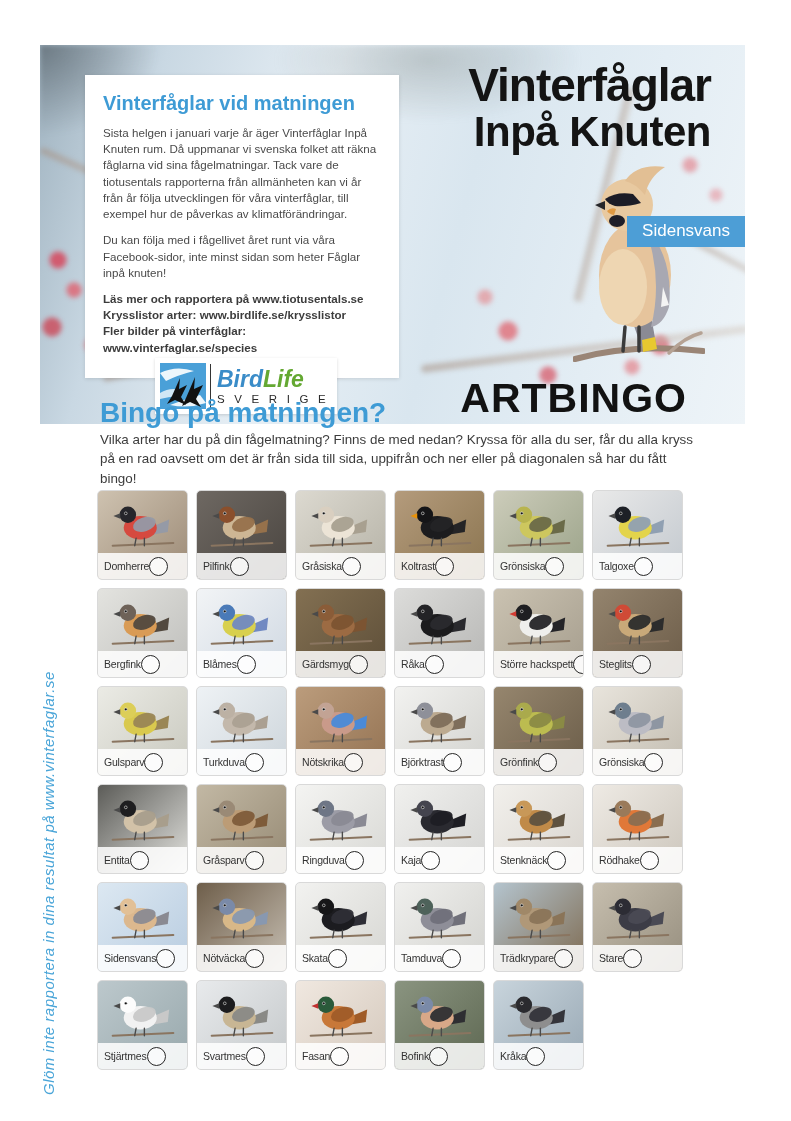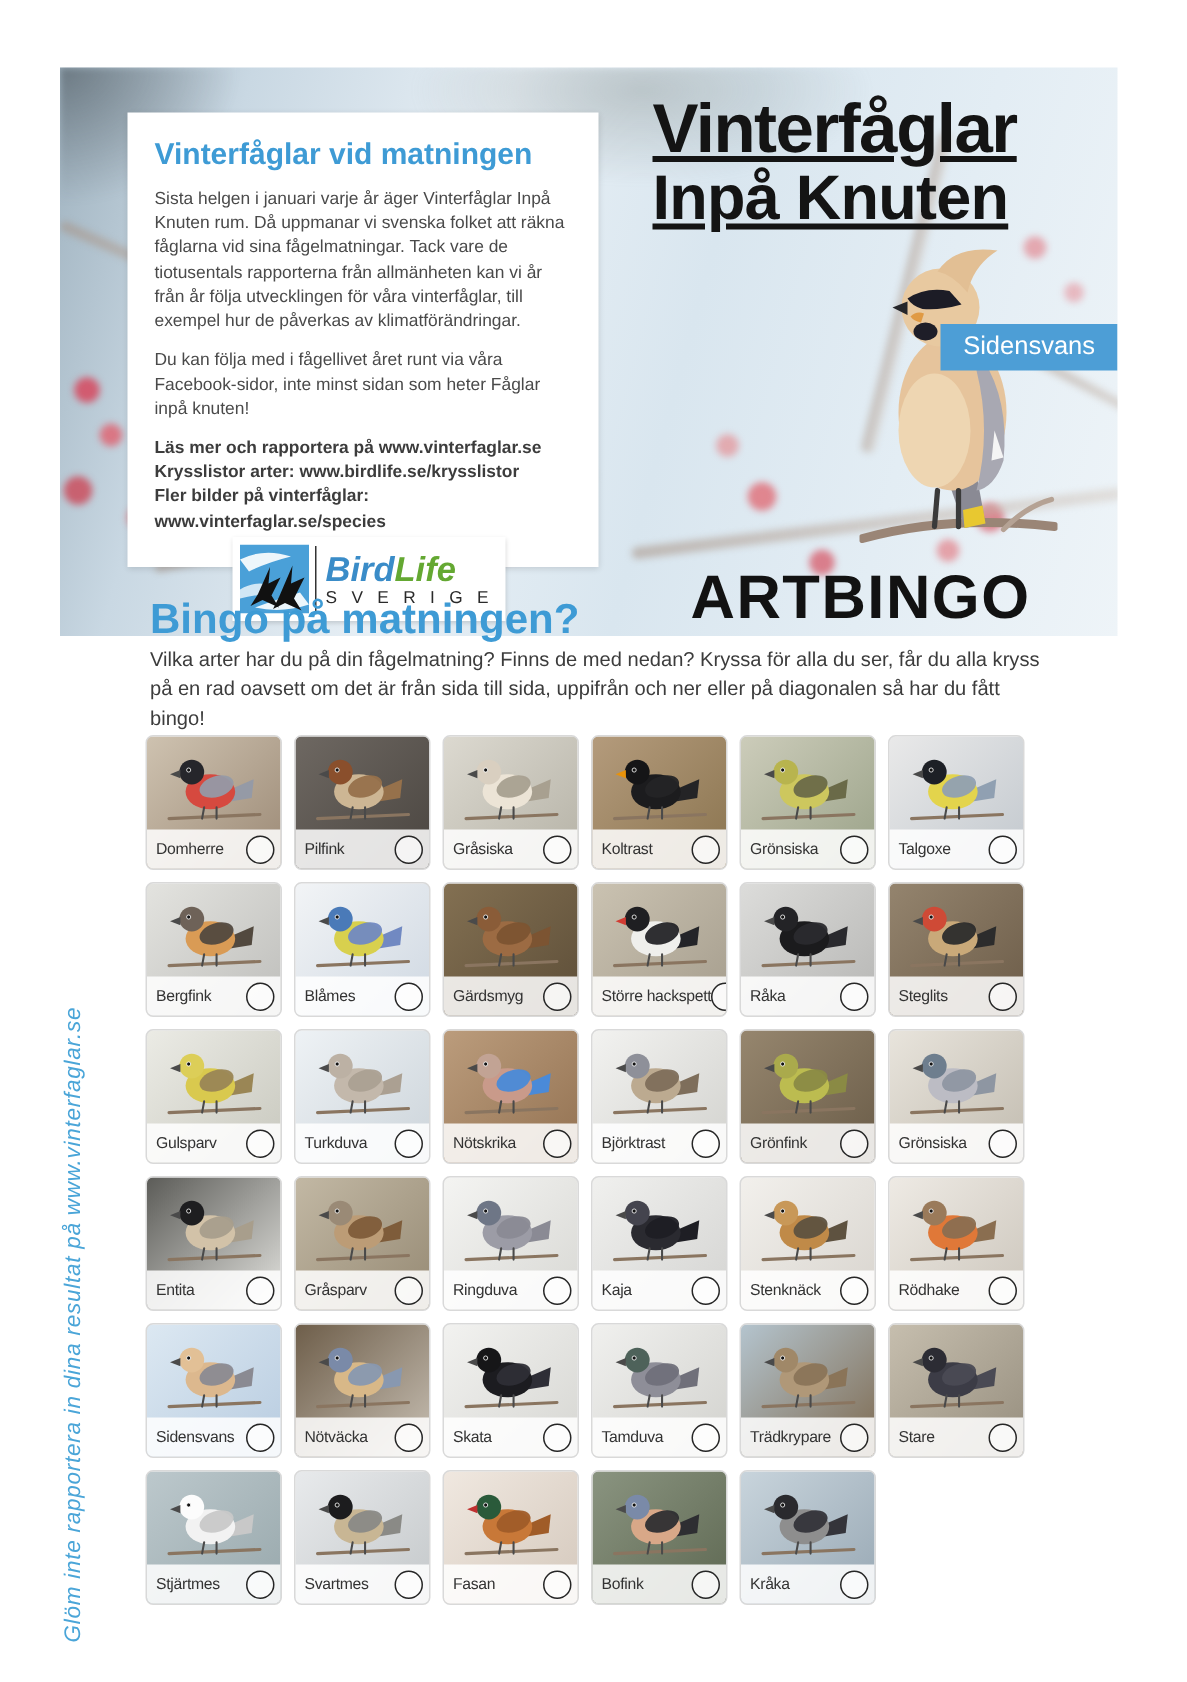--- a/index.html
+++ b/index.html
@@ -33,21 +33,21 @@
   .branch.b4{left:60px;top:300px;width:300px;height:6px;transform:rotate(-12deg);}
   .branch.b5{left:620px;top:210px;width:130px;height:6px;transform:rotate(28deg);}
 
   
   #info-box{position:absolute;left:45px;top:30px;width:278px;background:#ffffff;padding:17px 18px 22px 18px;box-shadow:0 1px 4px rgba(0,0,0,.12);}
   #info-box h1{margin:0 0 10px 0;font-size:20px;font-weight:700;color:#3e9bd5;}
   #info-box p{margin:0 0 10px 0;font-size:11.6px;line-height:1.4;color:#4a4a4a;}
   #info-box .links{font-size:11.6px;line-height:1.4;color:#3c3c3c;font-weight:700;}
 
   
-  #main-title-block{position:absolute;right:10px;top:16px;width:300px;text-align:left;color:#141414;text-decoration:underline;}
+  #main-title-block{position:absolute;right:34px;top:16px;width:300px;text-align:right;color:#141414;}
   #title-line-1{font-size:46px;font-weight:800;letter-spacing:-1px;line-height:1.05;}
   #title-line-2{font-size:42px;font-weight:800;letter-spacing:-0.5px;line-height:1.1;}
 
   
   #species-badge{position:absolute;right:0;top:171px;background:var(--badge-blue,#4d9ed6);color:#fff;
     font-size:17px;padding:5px 15px 6px 15px;}
 
   
   #waxwing{position:absolute;left:533px;top:102px;width:132px;height:232px;}
 
@@ -65,21 +65,21 @@
 
   
   #bingo-heading{position:absolute;left:100px;top:397px;font-size:28px;font-weight:700;color:#3e9bd5;}
   #bingo-intro{position:absolute;left:100px;top:430px;width:600px;font-size:13.4px;line-height:1.45;color:#3c3c3c;}
 
   #bingo-grid{position:absolute;left:97px;top:490px;display:grid;grid-template-columns:repeat(6,91px);grid-auto-rows:90px;gap:8px;}
   .cell{position:relative;border-radius:5px;overflow:hidden;border:1px solid #d9d9d9;
     background:linear-gradient(135deg,var(--bg1,#ddd),var(--bg2,#bbb));}
   .cell svg.bird{position:absolute;left:50%;top:1px;transform:translateX(-50%);}
   .label-bar{position:absolute;left:0;right:0;bottom:0;height:26px;background:rgba(255,255,255,.85);
-    display:flex;align-items:center;justify-content:space-between;padding:0 4px 0 6px;}
+    display:flex;align-items:center;padding:0 4px 0 6px;}
   .bird-name{font-size:10.5px;letter-spacing:-0.2px;color:#333;white-space:nowrap;}
   .check-circle{flex:0 0 auto;width:19px;height:19px;border:1.7px solid #262626;border-radius:50%;background:rgba(255,255,255,.6);box-sizing:border-box;}
 
   
   #sidebar-note{position:absolute;left:40px;top:595px;height:500px;writing-mode:vertical-rl;transform:rotate(180deg);
     font-style:italic;font-size:15px;color:var(--note-blue,#4aa5d8);letter-spacing:.5px;}
 </style>
 </head>
 <body>
 
@@ -113,21 +113,21 @@
       <path d="M32,54 L22,58 L32,63 Z" fill="#26262a"></path>
       <path d="M34,64 Q38,60 43,62 L41,68 Q36,67 34,64 Z" fill="#e09a44"></path>
       <path d="M52,180 L50,204 M66,180 L66,204" stroke="#3a3a3a" stroke-width="3.5" stroke-linecap="round"></path>
     </svg>
 
     <div id="info-box">
       <h1>Vinterfåglar vid matningen</h1>
       <p>Sista helgen i januari varje år äger Vinterfåglar Inpå Knuten rum. Då uppmanar vi svenska folket att räkna fåglarna vid sina fågelmatningar. Tack vare de tiotusentals rapporterna från allmänheten kan vi år från år följa utvecklingen för våra vinterfåglar, till exempel hur de påverkas av klimatförändringar.</p>
       <p>Du kan följa med i fågellivet året runt via våra Facebook-sidor, inte minst sidan som heter Fåglar inpå knuten!</p>
       <div class="links">
-        <div>Läs mer och rapportera på www.vinterfaglar.se</div>
+        <div>Läs mer och rapportera på www.tiotusentals.se</div>
         <div>Krysslistor arter: www.birdlife.se/krysslistor</div>
         <div>Fler bilder på vinterfåglar: www.vinterfaglar.se/species</div>
       </div>
     </div>
 
     <div id="main-title-block">
       <div id="title-line-1">Vinterfåglar</div>
       <div id="title-line-2">Inpå Knuten</div>
     </div>
 
@@ -295,52 +295,52 @@
       <circle cx="28" cy="33" r="12" fill="var(--head)"></circle>
       <polygon points="17,31 7,35 17,39" fill="var(--beak,#4a4a4a)"></polygon>
       <circle cx="25" cy="31" r="2" fill="#111" stroke="#fff" stroke-width=".8"></circle>
       <path d="M40,67 L38,78 M52,67 L52,78" stroke="#4a4a4a" stroke-width="2" stroke-linecap="round"></path>
     </svg>
     <div class="label-bar">
       <span class="bird-name">Gärdsmyg</span>
       <span class="check-circle"></span>
     </div>
   </div>
+      <div class="cell" style="--bg1: #dcdcda; --bg2: #b6b6b4; --body: #1b1b1d; --head: #232326; --wing: #2a2a2e;">
+    <svg class="bird" viewBox="0 0 100 90" width="86" height="62">
+      <line x1="6" y1="78" x2="94" y2="74" stroke="#8a7560" stroke-width="3" stroke-linecap="round"></line>
+      <polygon points="60,52 88,40 86,58 62,62" fill="var(--wing)"></polygon>
+      <ellipse cx="46" cy="52" rx="24" ry="17" fill="var(--body)"></ellipse>
+      <ellipse cx="52" cy="47" rx="17" ry="10" fill="var(--wing)" transform="rotate(-18 52 47)" opacity=".95"></ellipse>
+      <circle cx="28" cy="33" r="12" fill="var(--head)"></circle>
+      <polygon points="17,31 7,35 17,39" fill="var(--beak,#4a4a4a)"></polygon>
+      <circle cx="25" cy="31" r="2" fill="#111" stroke="#fff" stroke-width=".8"></circle>
+      <path d="M40,67 L38,78 M52,67 L52,78" stroke="#4a4a4a" stroke-width="2" stroke-linecap="round"></path>
+    </svg>
+    <div class="label-bar">
+      <span class="bird-name">Råka</span>
+      <span class="check-circle"></span>
+    </div>
+  </div>
       <div class="cell" style="--bg1: #cac2b1; --bg2: #a59d8d; --body: #efefec; --head: #1f1f22; --wing: #242428; --beak: #d23b32;">
     <svg class="bird" viewBox="0 0 100 90" width="86" height="62">
       <line x1="6" y1="78" x2="94" y2="74" stroke="#8a7560" stroke-width="3" stroke-linecap="round"></line>
       <polygon points="60,52 88,40 86,58 62,62" fill="var(--wing)"></polygon>
       <ellipse cx="46" cy="52" rx="24" ry="17" fill="var(--body)"></ellipse>
       <ellipse cx="52" cy="47" rx="17" ry="10" fill="var(--wing)" transform="rotate(-18 52 47)" opacity=".95"></ellipse>
       <circle cx="28" cy="33" r="12" fill="var(--head)"></circle>
       <polygon points="17,31 7,35 17,39" fill="var(--beak,#4a4a4a)"></polygon>
       <circle cx="25" cy="31" r="2" fill="#111" stroke="#fff" stroke-width=".8"></circle>
       <path d="M40,67 L38,78 M52,67 L52,78" stroke="#4a4a4a" stroke-width="2" stroke-linecap="round"></path>
     </svg>
     <div class="label-bar">
       <span class="bird-name">Större hackspett</span>
       <span class="check-circle"></span>
     </div>
   </div>
-      <div class="cell" style="--bg1: #dcdcda; --bg2: #b6b6b4; --body: #1b1b1d; --head: #232326; --wing: #2a2a2e;">
-    <svg class="bird" viewBox="0 0 100 90" width="86" height="62">
-      <line x1="6" y1="78" x2="94" y2="74" stroke="#8a7560" stroke-width="3" stroke-linecap="round"></line>
-      <polygon points="60,52 88,40 86,58 62,62" fill="var(--wing)"></polygon>
-      <ellipse cx="46" cy="52" rx="24" ry="17" fill="var(--body)"></ellipse>
-      <ellipse cx="52" cy="47" rx="17" ry="10" fill="var(--wing)" transform="rotate(-18 52 47)" opacity=".95"></ellipse>
-      <circle cx="28" cy="33" r="12" fill="var(--head)"></circle>
-      <polygon points="17,31 7,35 17,39" fill="var(--beak,#4a4a4a)"></polygon>
-      <circle cx="25" cy="31" r="2" fill="#111" stroke="#fff" stroke-width=".8"></circle>
-      <path d="M40,67 L38,78 M52,67 L52,78" stroke="#4a4a4a" stroke-width="2" stroke-linecap="round"></path>
-    </svg>
-    <div class="label-bar">
-      <span class="bird-name">Råka</span>
-      <span class="check-circle"></span>
-    </div>
-  </div>
       <div class="cell" style="--bg1: #94846e; --bg2: #6c5c48; --body: #c9a979; --head: #cf4a36; --wing: #2c2c2c;">
     <svg class="bird" viewBox="0 0 100 90" width="86" height="62">
       <line x1="6" y1="78" x2="94" y2="74" stroke="#8a7560" stroke-width="3" stroke-linecap="round"></line>
       <polygon points="60,52 88,40 86,58 62,62" fill="var(--wing)"></polygon>
       <ellipse cx="46" cy="52" rx="24" ry="17" fill="var(--body)"></ellipse>
       <ellipse cx="52" cy="47" rx="17" ry="10" fill="var(--wing)" transform="rotate(-18 52 47)" opacity=".95"></ellipse>
       <circle cx="28" cy="33" r="12" fill="var(--head)"></circle>
       <polygon points="17,31 7,35 17,39" fill="var(--beak,#4a4a4a)"></polygon>
       <circle cx="25" cy="31" r="2" fill="#111" stroke="#fff" stroke-width=".8"></circle>
       <path d="M40,67 L38,78 M52,67 L52,78" stroke="#4a4a4a" stroke-width="2" stroke-linecap="round"></path>

